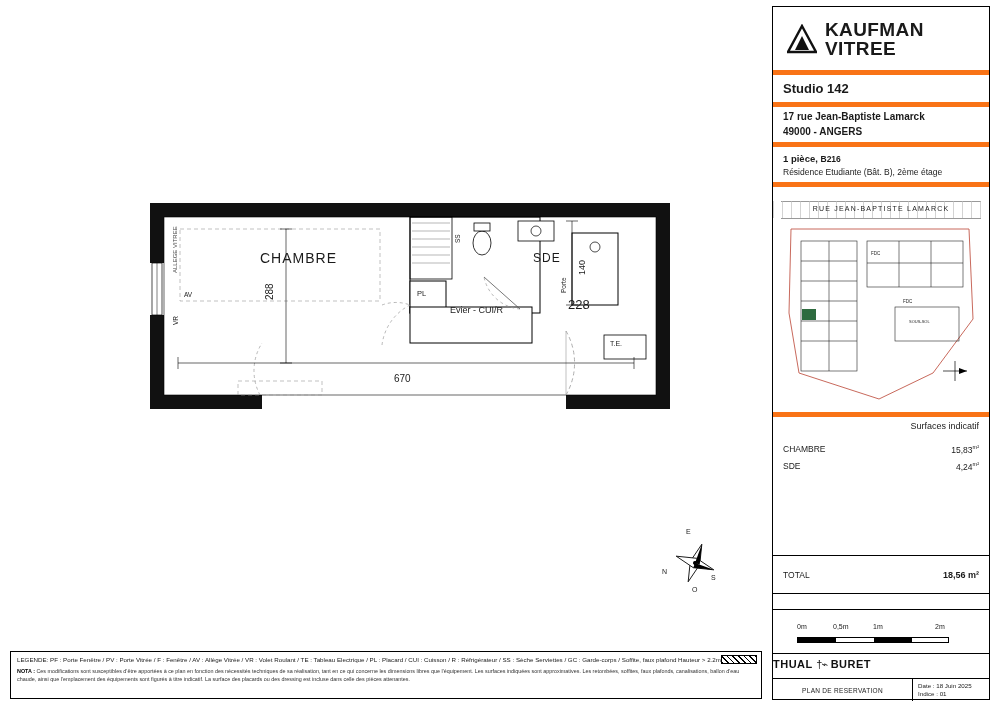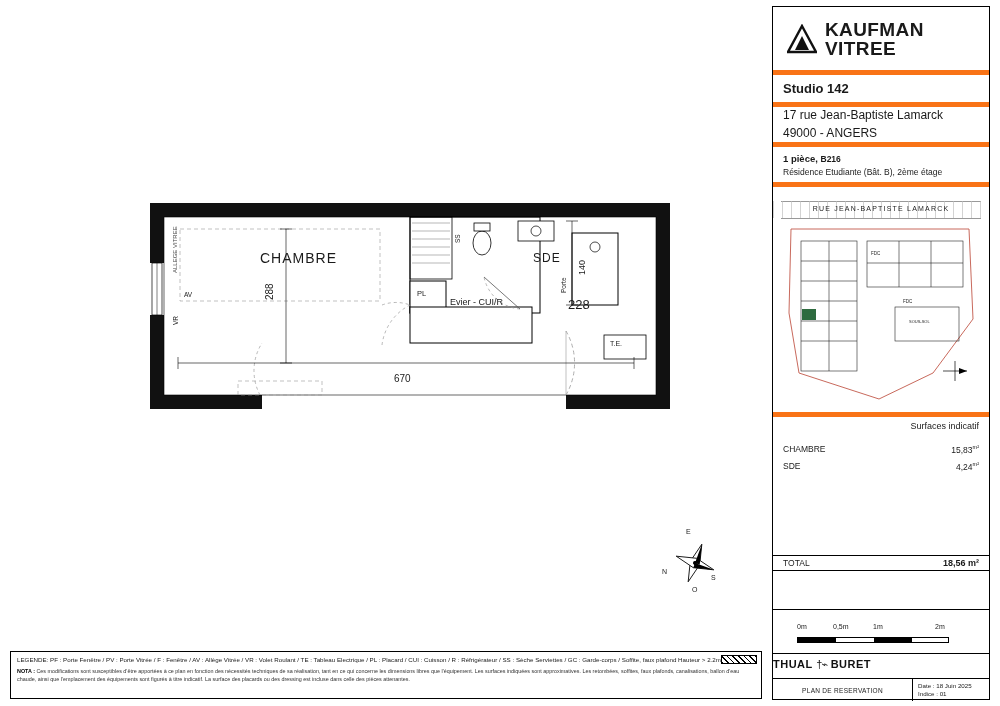--- a/index.html
+++ b/index.html
@@ -13,21 +13,21 @@
 
   .logo-row{height:68px;display:flex;align-items:center;gap:8px;padding-left:14px;}
   .logo-mark{width:30px;height:30px;flex:0 0 30px;}
   .logo-text{line-height:1.0;}
   .logo-text div{font-weight:bold;font-size:19px;letter-spacing:.4px;}
 
   .title-row{height:32px;display:flex;align-items:flex-end;}
   .title-row .t{font-weight:bold;font-size:13px;}
 
   .addr-row{height:40px;display:flex;flex-direction:column;justify-content:center;}
-  .addr-row div{font-size:12px;line-height:1.45;}
+  .addr-row div{font-size:10px;line-height:1.45;font-weight:bold;}
 
   .type-row{height:40px;display:flex;flex-direction:column;justify-content:center;}
   .type-row .l1{font-size:9.5px;}
   .type-row .l1 b{font-weight:bold;}
   .type-row .l1 .code{font-weight:bold;font-size:8.5px;}
   .type-row .l2{font-size:8.5px;margin-top:3px;}
 
   .plan-row{height:230px;padding:0;position:relative;}
   .street-label{position:absolute;left:0;right:0;top:18px;text-align:center;font-size:7px;letter-spacing:1.2px;color:#222;}
   .street-line{position:absolute;left:8px;right:8px;top:14px;height:0;border-top:1px solid #999;}
@@ -35,21 +35,21 @@
   .hatch{position:absolute;top:14px;height:17px;width:100%;
     background:repeating-linear-gradient(90deg,#bbb 0 1px,transparent 1px 9px);opacity:.65;}
   .site{position:absolute;left:10px;top:36px;width:196px;height:184px;}
   .site svg{display:block;}
 
   .surf-head{height:20px;display:flex;align-items:flex-end;justify-content:flex-end;padding-right:10px;border-bottom:none;}
   .surf-head span{font-size:9px;}
   .surf-list{padding:4px 10px 0 10px;}
   .surf-item{display:flex;justify-content:space-between;font-size:8.5px;padding:3px 0;}
   .surf-item .u{font-size:5.5px;vertical-align:super;}
-  .total-row{position:absolute;left:0;right:0;top:548px;height:16px;border-top:1px solid #000;border-bottom:1px solid #000;display:flex;align-items:center;justify-content:space-between;padding:0 10px;box-sizing:border-box;}
+  .total-row{position:absolute;left:0;right:0;top:548px;height:39px;border-top:1px solid #000;border-bottom:1px solid #000;display:flex;align-items:center;justify-content:space-between;padding:0 10px;box-sizing:border-box;}
   .total-row .lab{font-size:8.5px;}
   .total-row .val{font-size:9px;font-weight:bold;}
 
   .blank-row{position:absolute;left:0;right:0;top:576px;height:26px;border-bottom:1px solid #000;}
 
   .scale-row{position:absolute;left:0;right:0;top:602px;height:44px;}
   .scale-wrap{position:absolute;left:24px;top:14px;width:170px;}
   .scale-ticks{position:relative;height:12px;font-size:7px;}
   .scale-ticks span{position:absolute;top:0;}
   .scale-bar{position:relative;margin-top:2px;height:6px;width:152px;border:1px solid #000;box-sizing:border-box;background:#fff;}
@@ -145,21 +145,21 @@
         <line x1="160" y1="44" x2="172" y2="44" stroke="#000" stroke-width="0.6"></line>
         <line x1="160" y1="178" x2="172" y2="178" stroke="#000" stroke-width="0.6"></line>
         <line x1="452" y1="36" x2="452" y2="120" stroke="#000" stroke-width="0.6"></line>
         <line x1="446" y1="36" x2="458" y2="36" stroke="#000" stroke-width="0.6"></line>
         <line x1="446" y1="120" x2="458" y2="120" stroke="#000" stroke-width="0.6"></line>
       </g>
     </svg>
 
     <div style="position:absolute;left:140px;top:65px;font-size:14px;letter-spacing:1px;">CHAMBRE</div>
     <div style="position:absolute;left:413px;top:66px;font-size:12px;letter-spacing:1px;">SDE</div>
-    <div style="position:absolute;left:330px;top:112px;font-size:9px;">Evier - CUI/R</div>
+    <div style="position:absolute;left:330px;top:120px;font-size:9px;">Evier - CUI/R</div>
     <div style="position:absolute;left:297px;top:104px;font-size:7.5px;">PL</div>
     <div style="position:absolute;left:334px;top:58px;font-size:6.5px;transform:rotate(-90deg);transform-origin:left top;">SS</div>
     <div style="position:absolute;left:490px;top:155px;font-size:7px;">T.E.</div>
     <div style="position:absolute;left:440px;top:108px;font-size:6.5px;transform:rotate(-90deg);transform-origin:left top;">Porte</div>
     <div style="position:absolute;left:52px;top:88px;font-size:6px;transform:rotate(-90deg);transform-origin:left top;color:#444;">ALLEGE VITREE</div>
     <div style="position:absolute;left:64px;top:106px;font-size:6.5px;">AV</div>
     <div style="position:absolute;left:52px;top:140px;font-size:6.5px;transform:rotate(-90deg);transform-origin:left top;">VR</div>
     <div style="position:absolute;left:274px;top:188px;font-size:10px;">670</div>
     <div style="position:absolute;left:144px;top:115px;font-size:10px;transform:rotate(-90deg);transform-origin:left top;">288</div>
     <div style="position:absolute;left:448px;top:112px;font-size:13px;">228</div>

